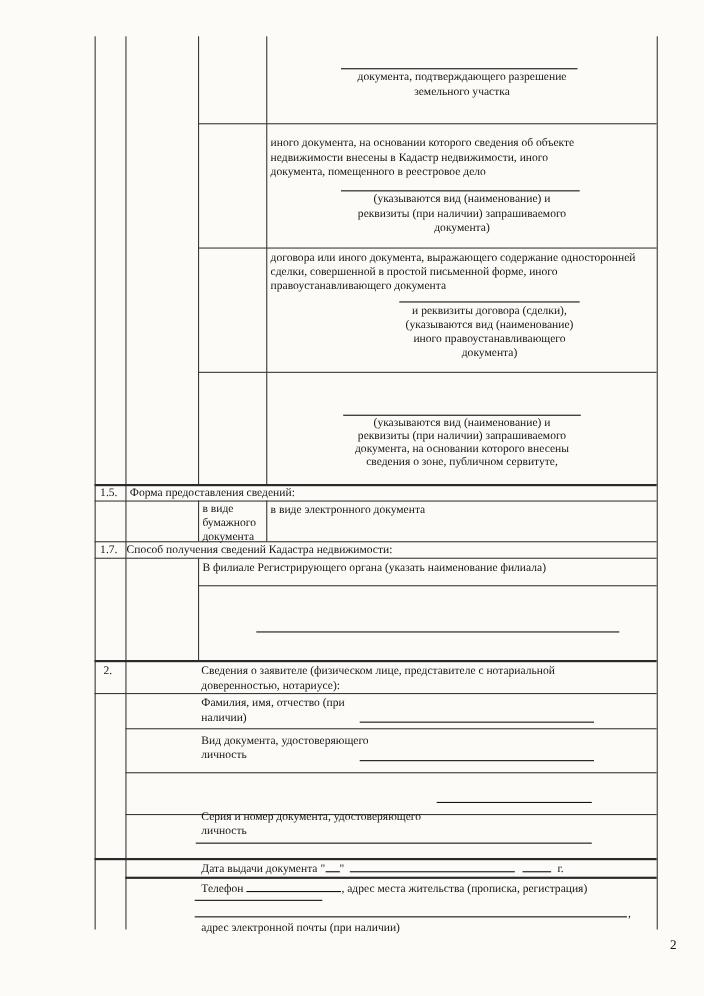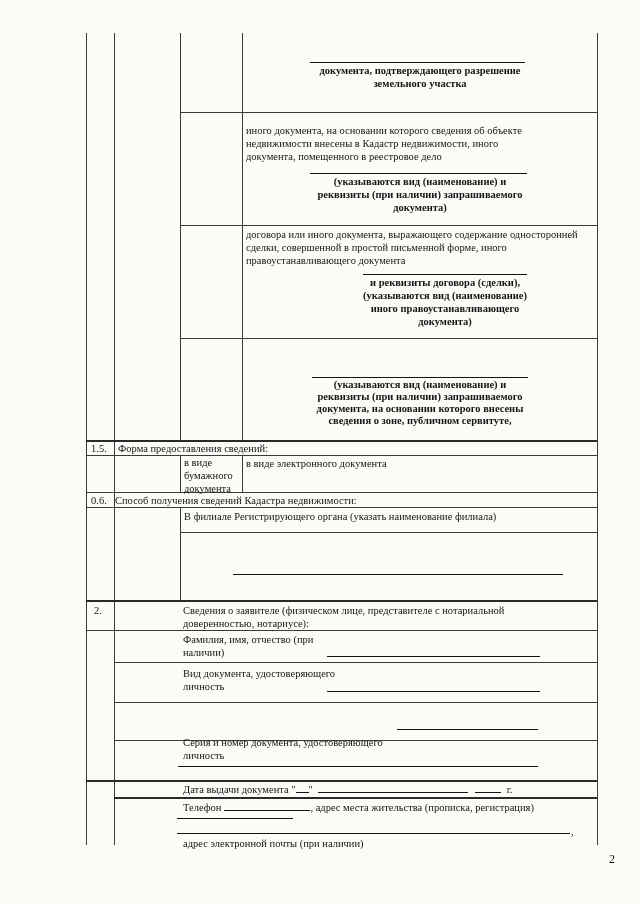--- a/index.html
+++ b/index.html
@@ -13,21 +13,21 @@
   }
   .page{position:absolute;inset:0;}
   
   .vl{position:absolute;width:1px;background:#3a3a3a;}
   .hl{position:absolute;height:1px;background:#3a3a3a;}
   .hl.thick{height:2px;background:#2a2a2a;}
   
   .ul{position:absolute;height:1px;background:#141414;}
   
   .t{position:absolute;font-size:10.5px;line-height:13px;}
-  .tc{position:absolute;font-size:10.5px;line-height:13px;text-align:center;font-weight:bold;}
+  .tc{position:absolute;font-size:10.5px;line-height:13px;text-align:center;}
   .tc div{white-space:nowrap;}
   .nowrap{white-space:nowrap;}
   .blank{display:inline-block;border-bottom:1px solid #141414;height:10px;vertical-align:baseline;}
   .pagenum{position:absolute;font-size:12px;}
 </style>
 </head>
 <body>
 
 <div class="page">
 
@@ -85,21 +85,21 @@
     <div>реквизиты (при наличии) запрашиваемого</div>
     <div>документа, на основании которого внесены</div>
     <div>сведения о зоне, публичном сервитуте,</div>
   </div>
 
   <div class="t nowrap" style="left:91px;top:442px">1.5.</div>
   <div class="t nowrap" style="left:118px;top:442px">Форма предоставления сведений:</div>
   <div class="t" style="left:184px;top:456px;width:56px">в виде бумажного документа</div>
   <div class="t nowrap" style="left:246px;top:457px">в виде электронного документа</div>
 
-  <div class="t nowrap" style="left:91px;top:494px">0.6.</div>
+  <div class="t nowrap" style="left:91px;top:494px">1.7.</div>
   <div class="t nowrap" style="left:115px;top:494px">Способ получения сведений Кадастра недвижимости:</div>
   <div class="t nowrap" style="left:184px;top:510px">В филиале Регистрирующего органа (указать наименование филиала)</div>
   <div class="ul" style="left:233px;top:574px;width:330px"></div>
 
   <div class="t nowrap" style="left:94px;top:604px">2.</div>
   <div class="t" style="left:183px;top:604px;width:340px">Сведения о заявителе (физическом лице, представителе с нотариальной доверенностью, нотариусе):</div>
 
   <div class="t" style="left:183px;top:633px;width:145px">Фамилия, имя, отчество (при наличии)</div>
   <div class="ul" style="left:327px;top:656px;width:213px"></div>
 

